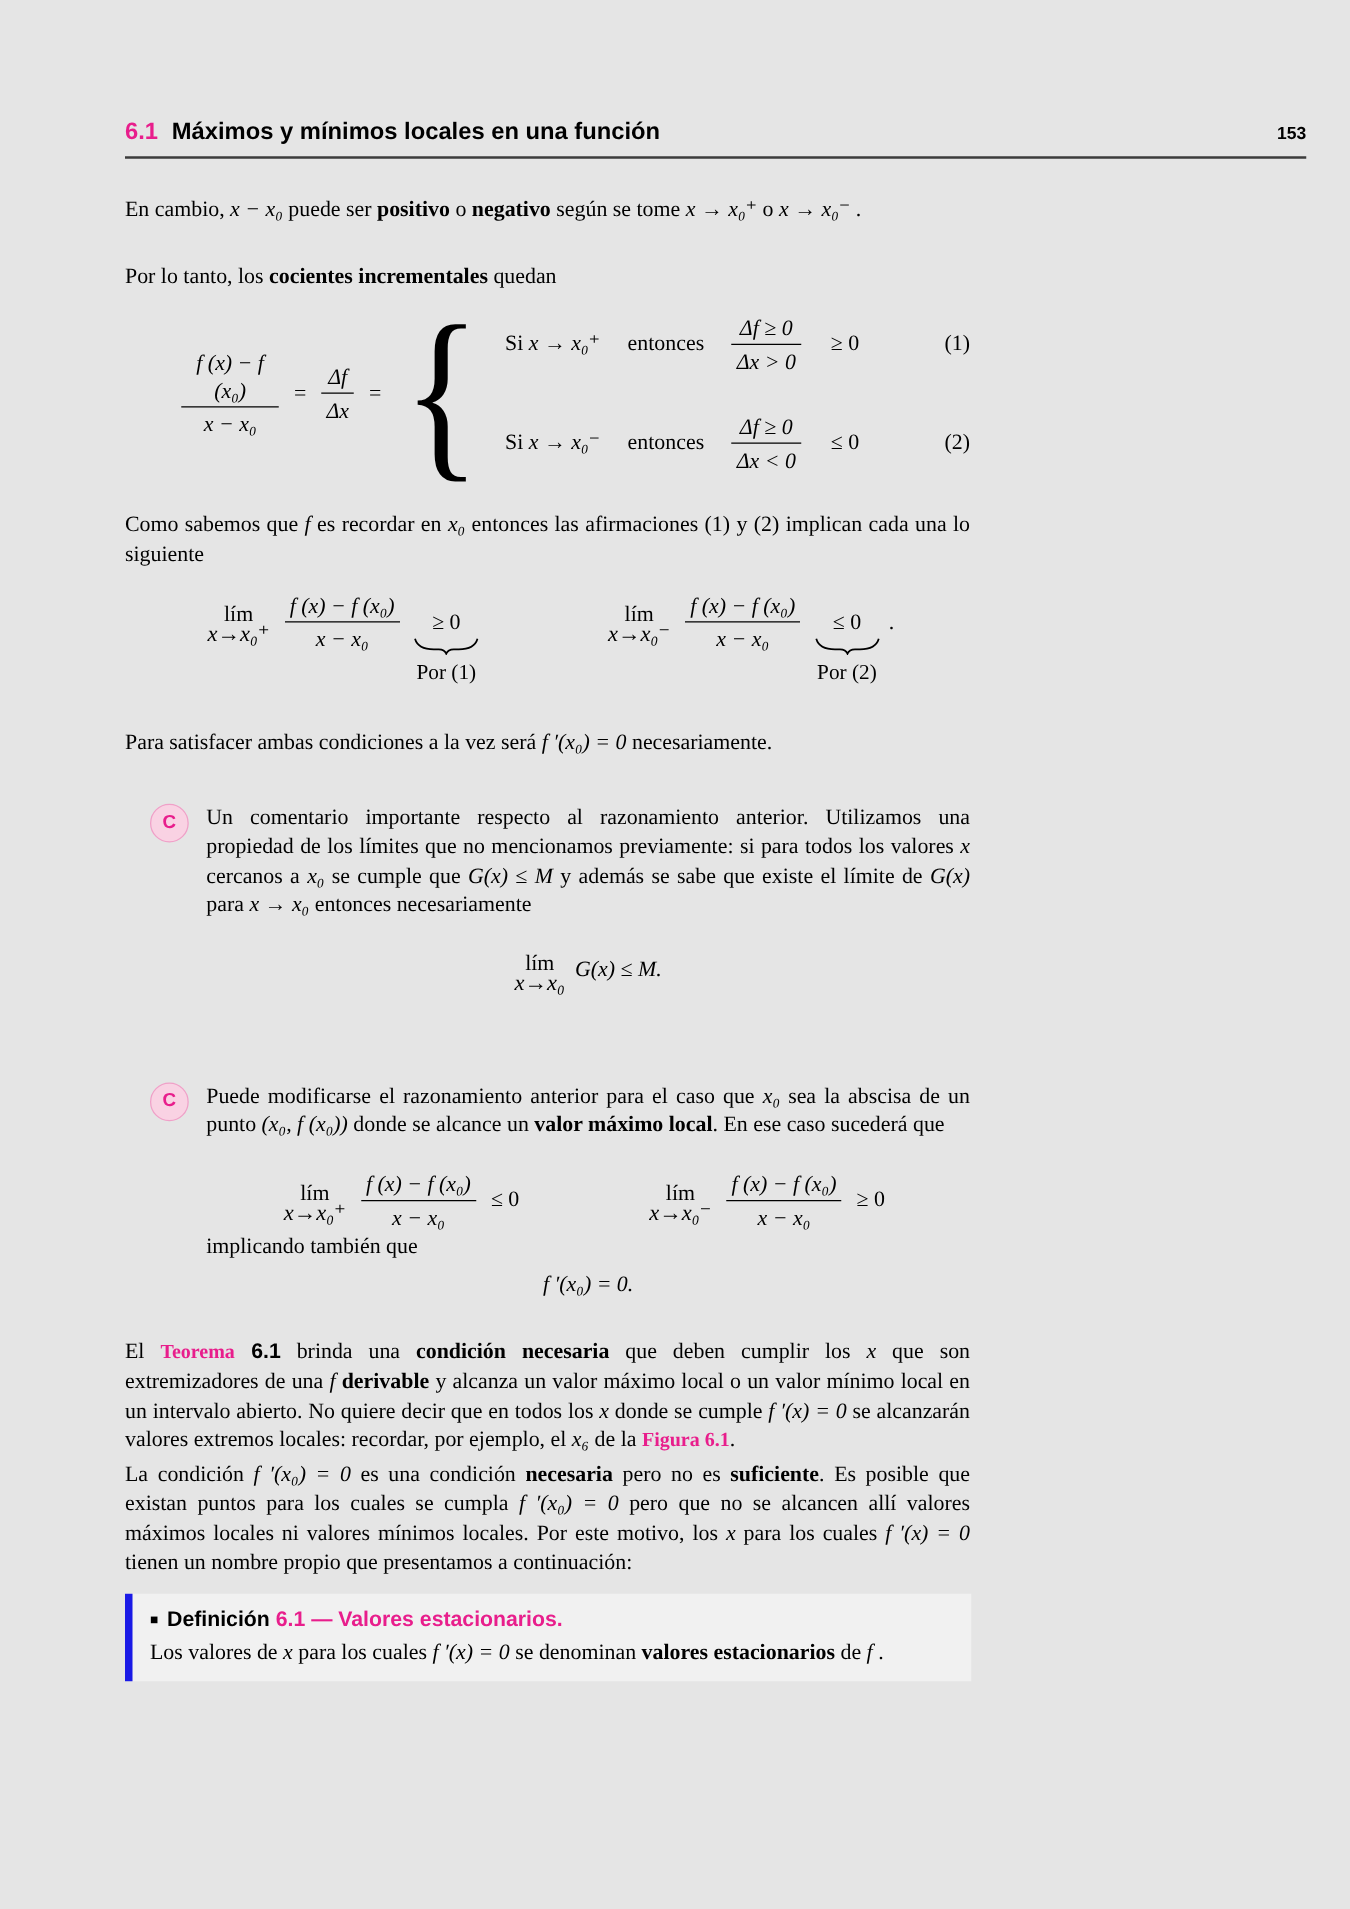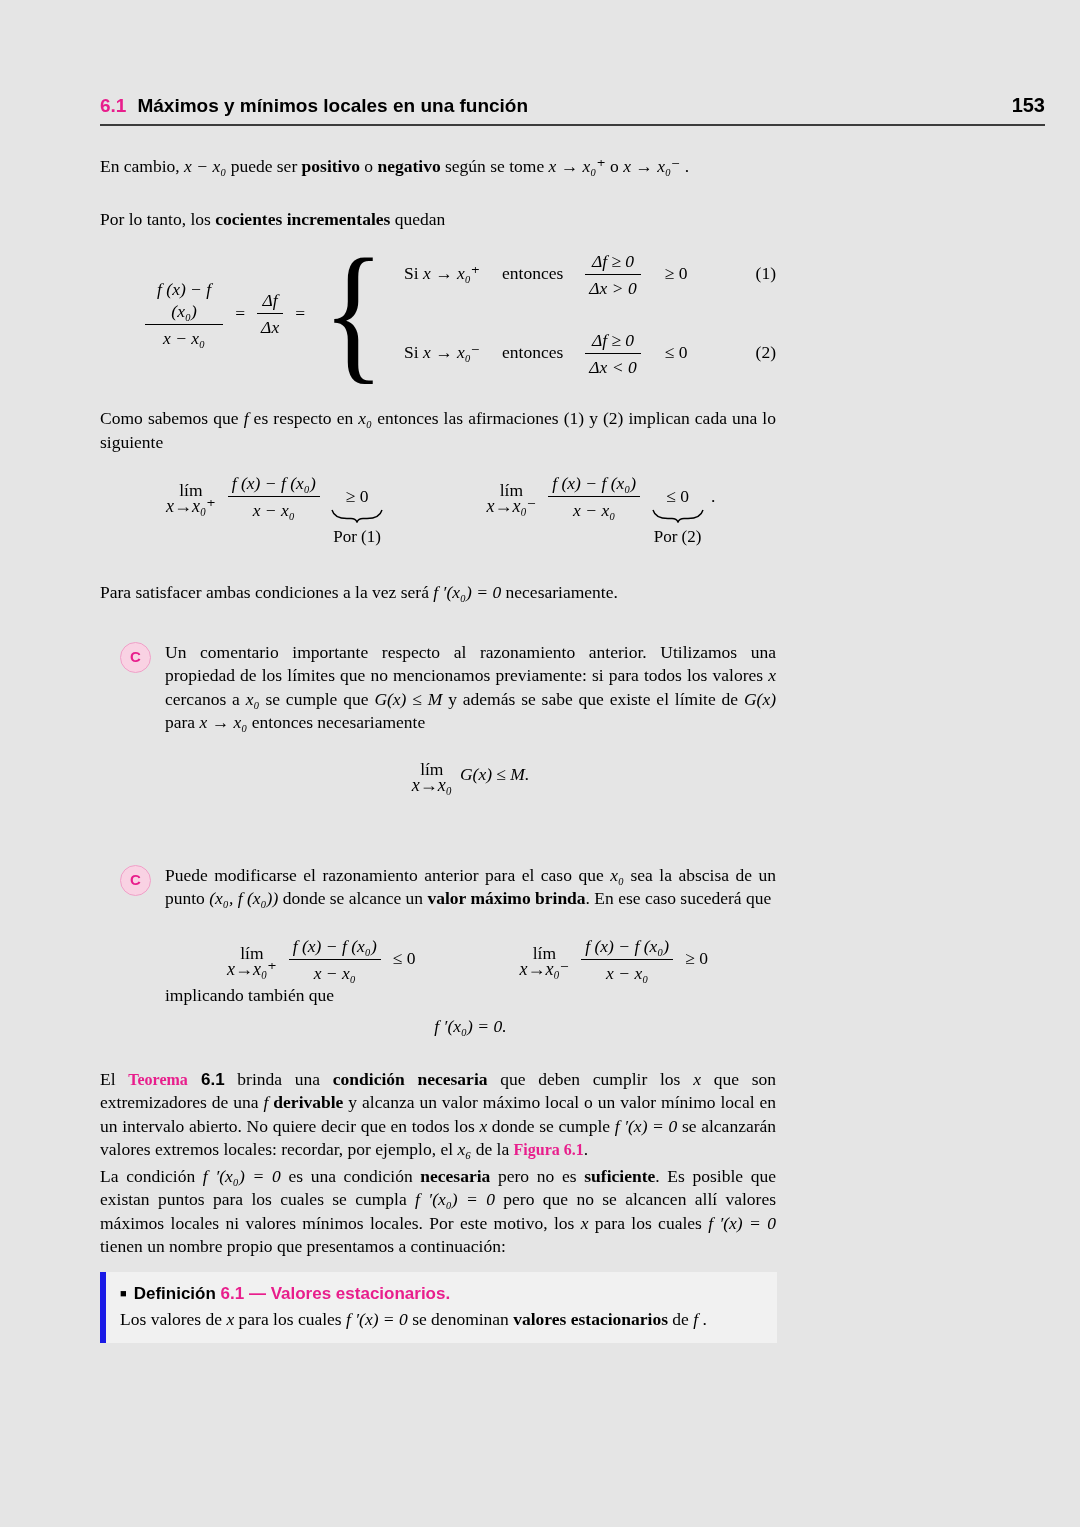--- a/index.html
+++ b/index.html
@@ -24,21 +24,21 @@
   
   .runhead{
     width:945px;
     display:flex;justify-content:space-between;align-items:baseline;
     font-family:"Liberation Sans","DejaVu Sans",sans-serif;
     font-weight:bold;font-size:19px;line-height:21px;
     border-bottom:2px solid var(--rule-gray);
     padding-bottom:8px;
   }
   .rh-num{color:var(--accent-pink);margin-right:11px;}
-  .rh-page{font-size:20px;}
+  .rh-page{font-size:14px;}
   
   .bodycol{width:676px;}
   p.bodytext{text-align:justify;margin-top:29px;}
   p.tight{margin-top:3px;}
   .sb{font-weight:bold;}
   .si{font-style:italic;}
   .sps{color:var(--accent-pink);font-weight:bold;font-family:Liberation Serif, serif;font-size:16px;}
   .sbs{font-weight:bold;font-family:"Liberation Sans","DejaVu Sans",sans-serif;font-size:17px;}
   
   .frac{display:inline-block;vertical-align:middle;text-align:center;line-height:22px;}
@@ -143,21 +143,21 @@
           <span class="frac">
             <span class="num si">Δf ≥ 0</span>
             <span class="den si">Δx &lt; 0</span>
           </span>
           <span class="relgap">≤ 0</span>
           <span class="tag">(2)</span>
         </div>
       </div>
     </div>
 
-    <p class="bodytext"><span>Como sabemos que </span><span class="si">f</span><span> es respecto en </span><span class="si">x₀</span><span> entonces las afirmaciones (1) y (2) implican cada una lo siguiente</span></p>
+    <p class="bodytext"><span>Como sabemos que </span><span class="si">f</span><span> es recordar en </span><span class="si">x₀</span><span> entonces las afirmaciones (1) y (2) implican cada una lo siguiente</span></p>
 
     <div class="eq-limits">
       <div class="limgroup">
         <span class="lim">
           <span class="limword">lím</span>
           <span class="limsub">x→x₀⁺</span>
         </span>
         <span class="frac">
           <span class="num si">f (x) − f (x₀)</span>
           <span class="den si">x − x₀</span>
@@ -202,21 +202,21 @@
             <span class="limsub">x→x₀</span>
           </span>
           <span class="si">G(x) ≤ M.</span>
         </div>
       </div>
     </div>
 
     <div class="comment comment2">
       <div class="c-icon">C</div>
       <div class="c-body">
-        <p class="bodytext"><span>Puede modificarse el razonamiento anterior para el caso que </span><span class="si">x₀</span><span> sea la abscisa de un punto </span><span class="si">(x₀, f (x₀))</span><span> donde se alcance un </span><span class="sb">valor máximo brinda</span><span>. En ese caso sucederá que</span></p>
+        <p class="bodytext"><span>Puede modificarse el razonamiento anterior para el caso que </span><span class="si">x₀</span><span> sea la abscisa de un punto </span><span class="si">(x₀, f (x₀))</span><span> donde se alcance un </span><span class="sb">valor máximo local</span><span>. En ese caso sucederá que</span></p>
         <div class="c-eq2">
           <div class="limgroup">
             <span class="lim">
               <span class="limword">lím</span>
               <span class="limsub">x→x₀⁺</span>
             </span>
             <span class="frac">
               <span class="num si">f (x) − f (x₀)</span>
               <span class="den si">x − x₀</span>
             </span>

